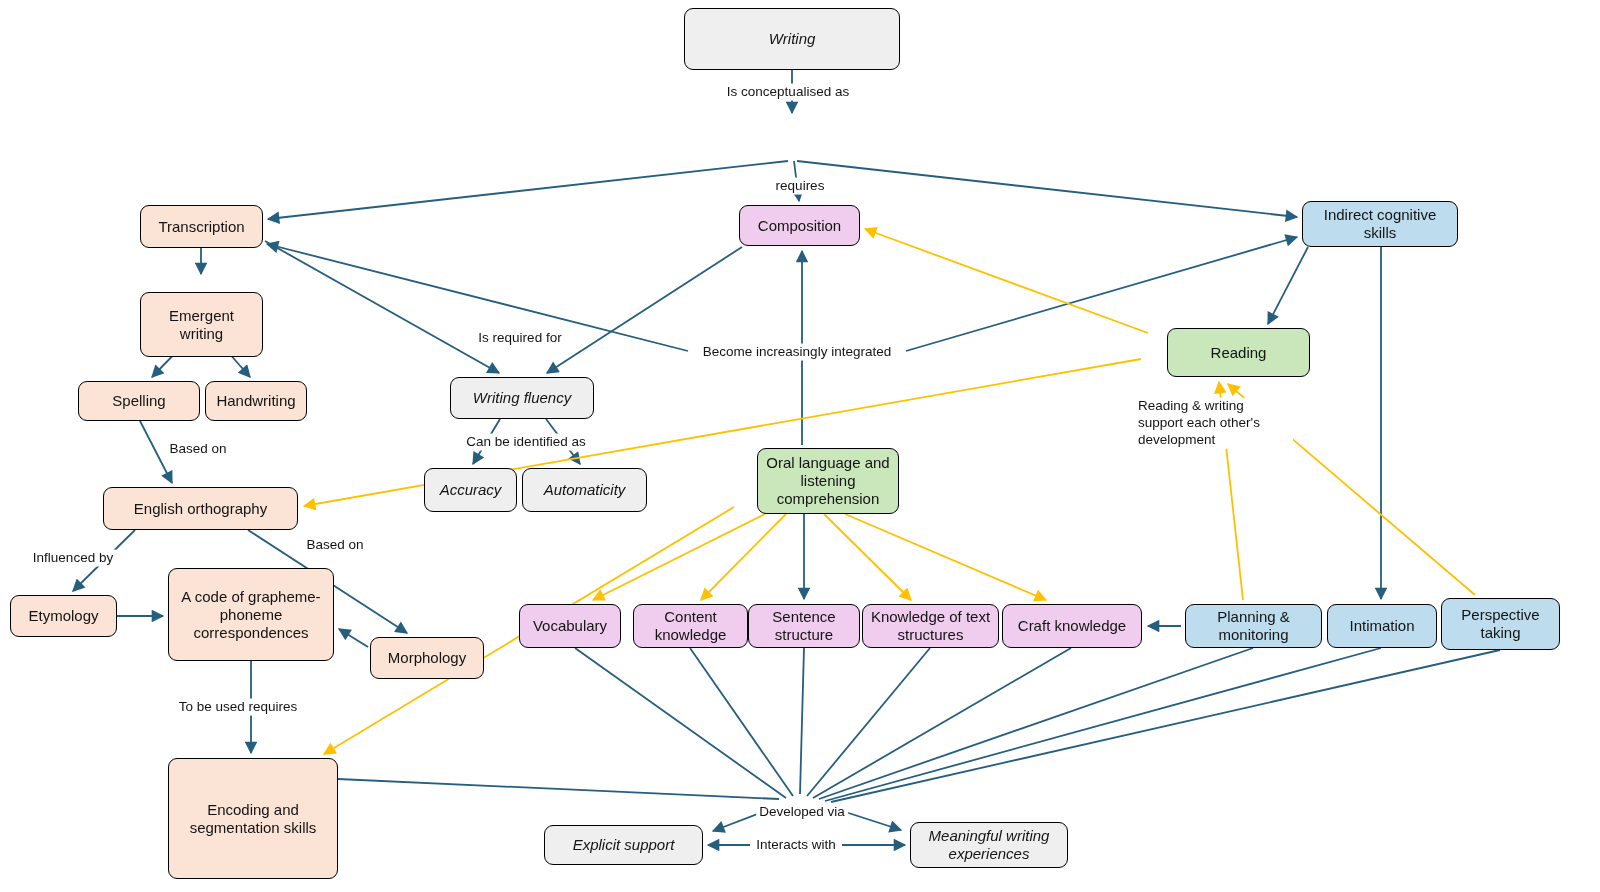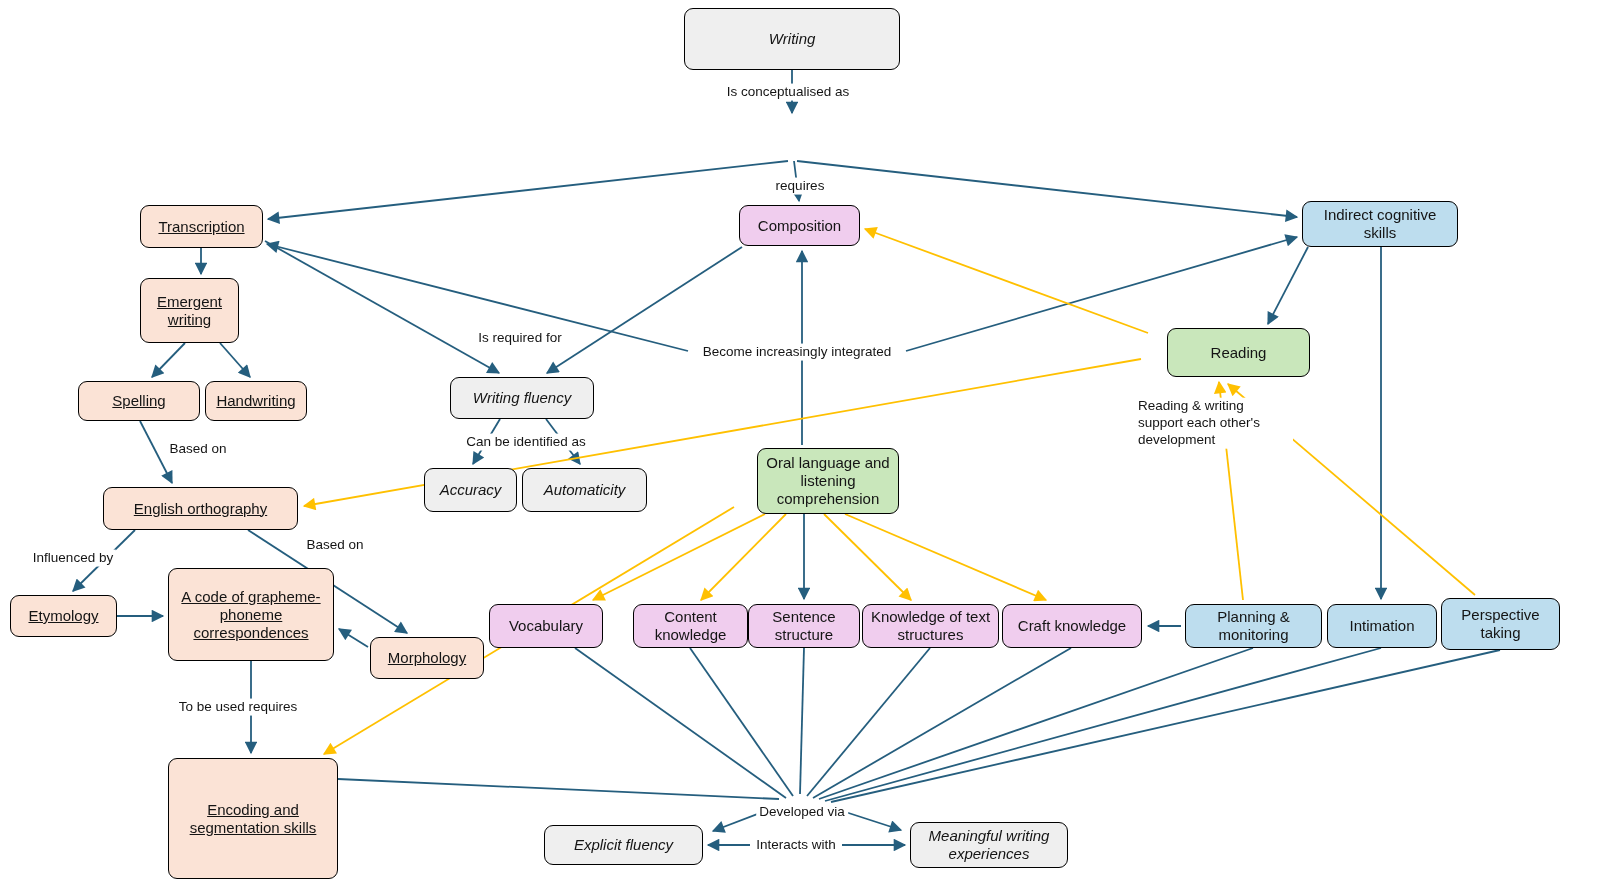--- a/index.html
+++ b/index.html
@@ -11,21 +11,21 @@
   .edge-b{stroke:var(--edge-blue,#255e7e);stroke-width:1.8;fill:none;}
   .edge-y{stroke:var(--edge-yellow,#ffc000);stroke-width:1.8;fill:none;}
   .fill-b{fill:var(--edge-blue,#255e7e);}
   .fill-y{fill:var(--edge-yellow,#ffc000);}
   .node{
     position:absolute;z-index:3;display:flex;align-items:center;justify-content:center;
     text-align:center;border:1.6px solid #000;border-radius:9px;
     font-size:15px;line-height:1.2;color:#141414;padding:2px 7px;box-sizing:border-box;
   }
   .t-gray {background:var(--node-gray,#efefef);font-style:italic;}
-  .t-peach{background:var(--node-peach,#fbe3d6);text-decoration:underline;}
+  .t-peach{background:var(--node-peach,#fbe3d6);}
   .t-pink {background:var(--node-pink,#f0cdee);}
   .t-blue {background:var(--node-blue,#bdddee);}
   .t-green{background:var(--node-green,#c9e7bb);margin-left:24px;}
   .elabel{
     position:absolute;z-index:2;transform:translate(-50%,-50%);
     background:#ffffff;font-size:13.5px;color:#141414;padding:0 3px;
     white-space:nowrap;text-align:left;line-height:1.25;
   }
   .elabel.wrap{white-space:normal;width:152px;}
 </style>
@@ -90,42 +90,42 @@
     <line class="edge-y" x1="845" y1="514" x2="1046" y2="600" marker-end="url(#my)"></line>
     <line class="edge-y" x1="734" y1="507" x2="324" y2="754" marker-end="url(#my)"></line>
     <line class="edge-y" x1="1243" y1="600" x2="1219" y2="382" marker-end="url(#my)"></line>
     <line class="edge-y" x1="1475" y1="595" x2="1228" y2="384" marker-end="url(#my)"></line>
   </svg>
 
   <div class="node t-gray" style="left:684px;top:8px;width:216px;height:62px">Writing</div>
   <div class="node t-peach" style="left:140px;top:205px;width:123px;height:43px">Transcription</div>
   <div class="node t-pink" style="left:739px;top:205px;width:121px;height:41px">Composition</div>
   <div class="node t-blue" style="left:1302px;top:201px;width:156px;height:46px">Indirect cognitive skills</div>
-  <div class="node t-peach" style="left:140px;top:278px;width:99px;height:65px">Emergent writing</div>
+  <div class="node t-peach" style="left:140px;top:292px;width:123px;height:65px">Emergent writing</div>
   <div class="node t-peach" style="left:78px;top:381px;width:122px;height:40px">Spelling</div>
   <div class="node t-peach" style="left:205px;top:381px;width:102px;height:40px">Handwriting</div>
   <div class="node t-gray" style="left:450px;top:377px;width:144px;height:42px">Writing fluency</div>
   <div class="node t-green" style="left:1143px;top:328px;width:143px;height:49px">Reading</div>
   <div class="node t-gray" style="left:424px;top:468px;width:93px;height:44px">Accuracy</div>
   <div class="node t-gray" style="left:522px;top:468px;width:125px;height:44px">Automaticity</div>
   <div class="node t-peach" style="left:103px;top:487px;width:195px;height:43px">English orthography</div>
   <div class="node t-green" style="left:733px;top:448px;width:142px;height:66px">Oral language and listening comprehension</div>
   <div class="node t-peach" style="left:10px;top:595px;width:107px;height:42px">Etymology</div>
   <div class="node t-peach" style="left:168px;top:568px;width:166px;height:93px">A code of grapheme-phoneme correspondences</div>
   <div class="node t-peach" style="left:370px;top:637px;width:114px;height:42px">Morphology</div>
-  <div class="node t-pink" style="left:489px;top:604px;width:114px;height:44px">Vocabulary</div>
+  <div class="node t-pink" style="left:519px;top:604px;width:102px;height:44px">Vocabulary</div>
   <div class="node t-pink" style="left:633px;top:604px;width:115px;height:44px">Content knowledge</div>
   <div class="node t-pink" style="left:748px;top:604px;width:112px;height:44px">Sentence structure</div>
   <div class="node t-pink" style="left:862px;top:604px;width:137px;height:44px">Knowledge of text structures</div>
   <div class="node t-pink" style="left:1002px;top:604px;width:140px;height:44px">Craft knowledge</div>
   <div class="node t-blue" style="left:1185px;top:604px;width:137px;height:44px">Planning &amp; monitoring</div>
   <div class="node t-blue" style="left:1327px;top:604px;width:110px;height:44px">Intimation</div>
   <div class="node t-blue" style="left:1441px;top:598px;width:119px;height:52px">Perspective taking</div>
   <div class="node t-peach" style="left:168px;top:758px;width:170px;height:121px">Encoding and segmentation skills</div>
-  <div class="node t-gray" style="left:544px;top:825px;width:159px;height:40px">Explicit fluency</div>
+  <div class="node t-gray" style="left:544px;top:825px;width:159px;height:40px">Explicit support</div>
   <div class="node t-gray" style="left:910px;top:822px;width:158px;height:46px">Meaningful writing experiences</div>
 
   <div class="elabel" style="left:788px;top:92px">Is conceptualised as</div>
   <div class="elabel" style="left:800px;top:186px">requires</div>
   <div class="elabel" style="left:520px;top:338px">Is required for</div>
   <div class="elabel" style="left:797px;top:352px">Become increasingly integrated</div>
   <div class="elabel" style="left:198px;top:449px">Based on</div>
   <div class="elabel" style="left:526px;top:442px">Can be identified as</div>
   <div class="elabel wrap" style="left:1214px;top:423px">Reading &amp; writing support each other's development</div>
   <div class="elabel" style="left:73px;top:558px">Influenced by</div>

